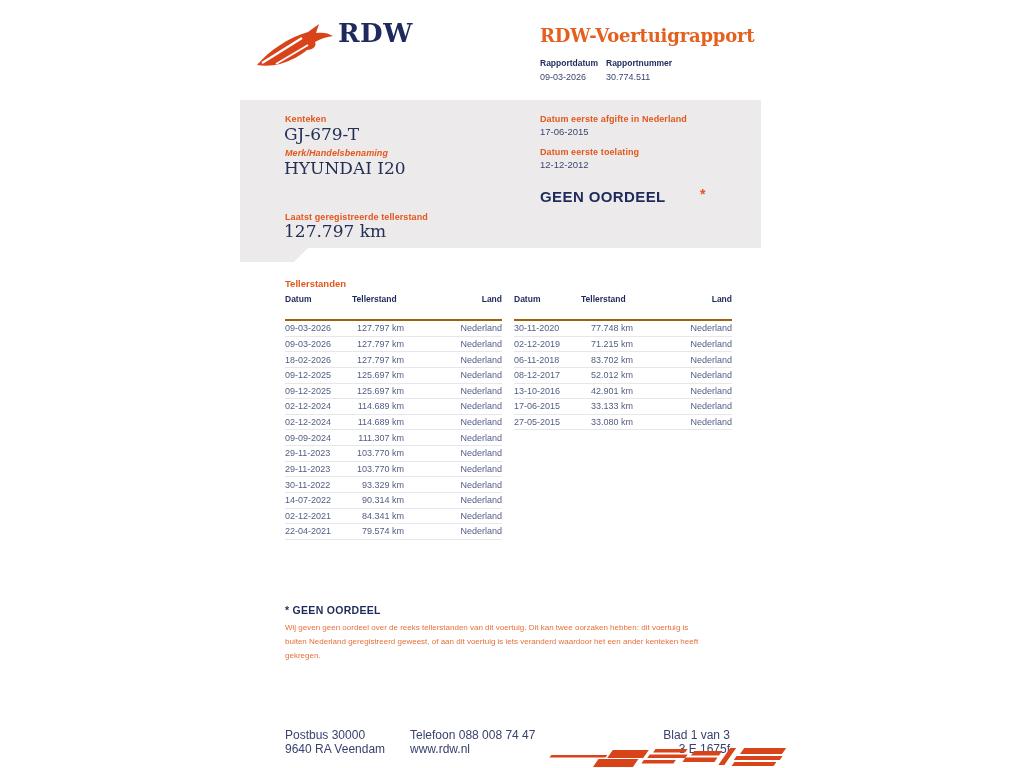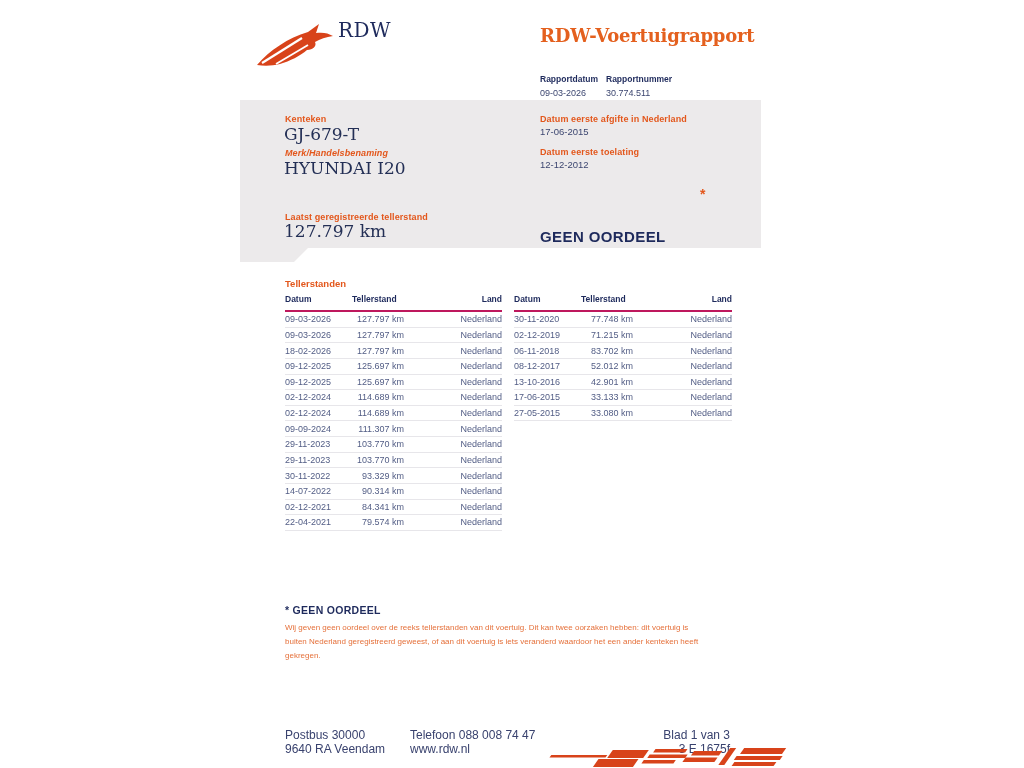--- a/index.html
+++ b/index.html
@@ -4,45 +4,45 @@
 <style>
   html,body{margin:0;padding:0;}
   body{
     width:1024px;height:768px;background:#ffffff;position:relative;overflow:hidden;
     font-family:"Liberation Sans",sans-serif;color:#1e2a5c;
   }
   .abs{position:absolute;}
 
   
   .logo-wing{left:256px;top:24px;width:78px;height:44px;}
-  .logo-text{left:338px;top:18px;font-family:"DejaVu Serif",serif;font-weight:400;
-    font-size:20px;color:#1e2a5c;letter-spacing:0.5px;}
+  .logo-text{left:338px;top:18px;font-family:"DejaVu Serif",serif;font-weight:700;
+    font-size:26px;color:#1e2a5c;letter-spacing:0.5px;}
   .report-title{left:540px;top:25px;font-family:"DejaVu Serif",serif;font-weight:700;
     font-size:18px;color:#e4601e;letter-spacing:-0.2px;}
-  .meta-label{font-size:8.5px;font-weight:bold;color:#1e2a5c;margin-top:16px;}
+  .meta-label{font-size:8.5px;font-weight:bold;color:#1e2a5c;}
   .meta-value{font-size:9px;color:#3c4670;margin-top:4px;}
   .meta-date{left:540px;top:58px;}
   .meta-num{left:606px;top:58px;}
 
   
   .info-box{left:240px;top:100px;width:521px;height:162px;background:#eceaeb;
     clip-path:polygon(0 0,100% 0,100% 148px,68px 148px,54px 162px,0 162px);}
   .lbl{font-size:9px;font-weight:bold;color:#e3571c;letter-spacing:0.1px;}
   .val-lg{font-family:"DejaVu Serif",serif;font-size:17px;color:#232f55;}
   .val-sm{font-size:9.5px;color:#3c4670;}
-  .oordeel{font-size:15px;font-weight:800;color:#1e2a5c;letter-spacing:0.4px;margin-top:40px;}
+  .oordeel{font-size:15px;font-weight:800;color:#1e2a5c;letter-spacing:0.4px;}
   .oordeel-star{font-size:14px;font-weight:bold;color:#e3571c;}
 
   
   .section-title{left:285px;top:278px;font-size:9.5px;font-weight:bold;color:#e3571c;}
   .mtable{top:292px;}
   .mtable-left{left:285px;width:217px;}
   .mtable-right{left:514px;width:218px;}
-  .thead{display:flex;align-items:flex-end;height:12px;border-bottom:2px solid #be185d;
-    font-size:8.5px;font-weight:bold;color:#1e2a5c;padding-bottom:6px;}
+  .thead{display:flex;align-items:flex-end;height:12px;border-bottom:2px solid #a16207;
+    font-size:8.5px;font-weight:bold;color:#1e2a5c;padding-bottom:15px;}
   .trow{display:flex;align-items:center;height:14.64px;border-bottom:1px solid #e7e6ea;
     font-size:9px;color:#525d85;}
   .c-datum{width:67px;flex-shrink:0;text-align:left;}
   .c-teller{width:52px;flex-shrink:0;white-space:nowrap;}
   .thead .c-teller{text-align:left;}
   .trow .c-teller{text-align:right;}
   .c-land{flex:1;text-align:right;}
 
   
   .footnote-head{left:285px;top:604px;font-size:10.5px;font-weight:800;color:#1e2a5c;

